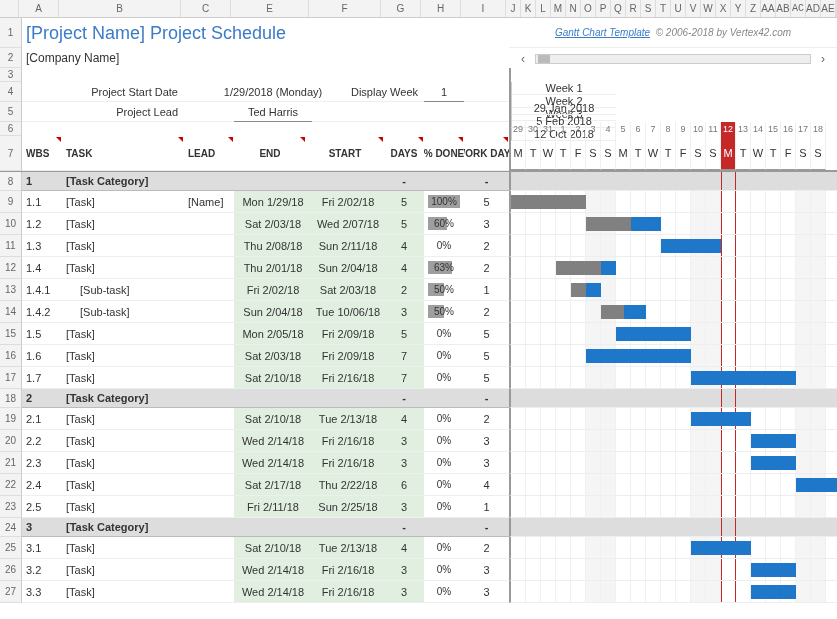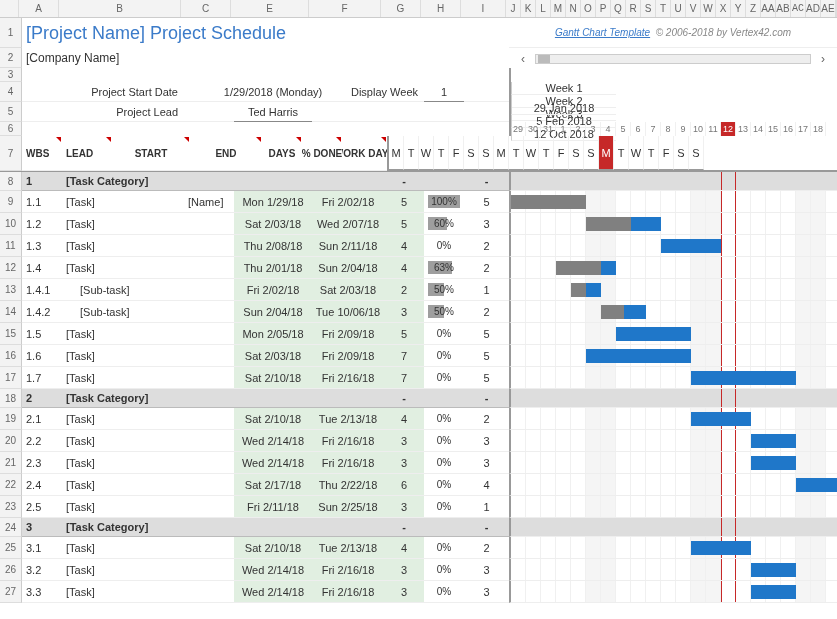--- a/index.html
+++ b/index.html
@@ -210,23 +210,24 @@
       <div class="daynum-cell">15</div>
       <div class="daynum-cell">16</div>
       <div class="daynum-cell">17</div>
       <div class="daynum-cell">18</div>
     </div>
 </div>
 
 <div class="row hdr-row">
   <div class="row-num">7</div>
   <div class="cell c-a red-tri">WBS</div>
+  <div class="cell c-b red-tri">TASK</div>
   <div class="cell c-c red-tri">LEAD</div>
+  <div class="cell c-f center red-tri">END</div>
   <div class="cell c-e center red-tri">START</div>
-  <div class="cell c-f center red-tri">END</div>
   <div class="cell c-g center red-tri">DAYS</div>
   <div class="cell c-h center red-tri" style="line-height:1.1">
       <span>% DONE</span>
     </div>
   <div class="cell c-i center red-tri" style="line-height:1.1">
       <span>WORK DAYS</span>
     </div>
   <div class="gantt-area" style="display:flex; border-bottom:1px solid #999" id="dow-row">
       <div class="dow-cell">M</div>
       <div class="dow-cell">T</div>

